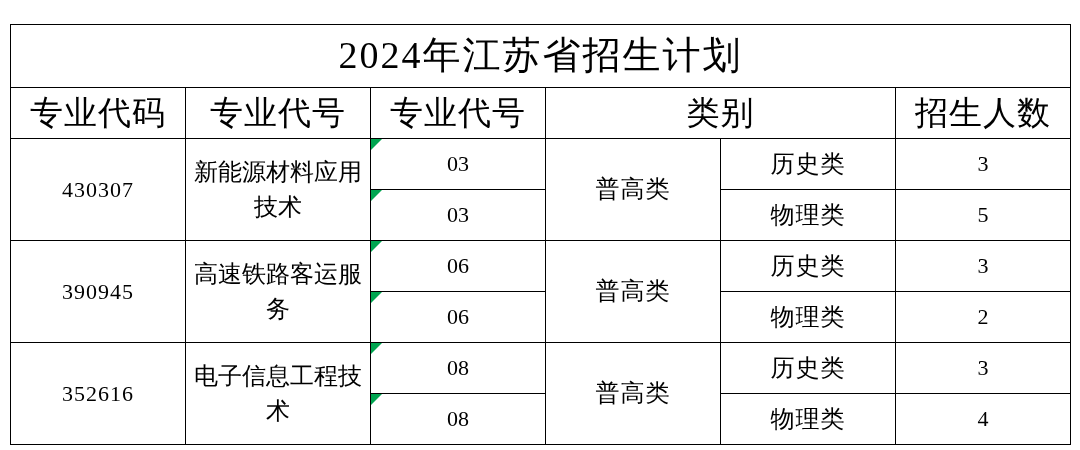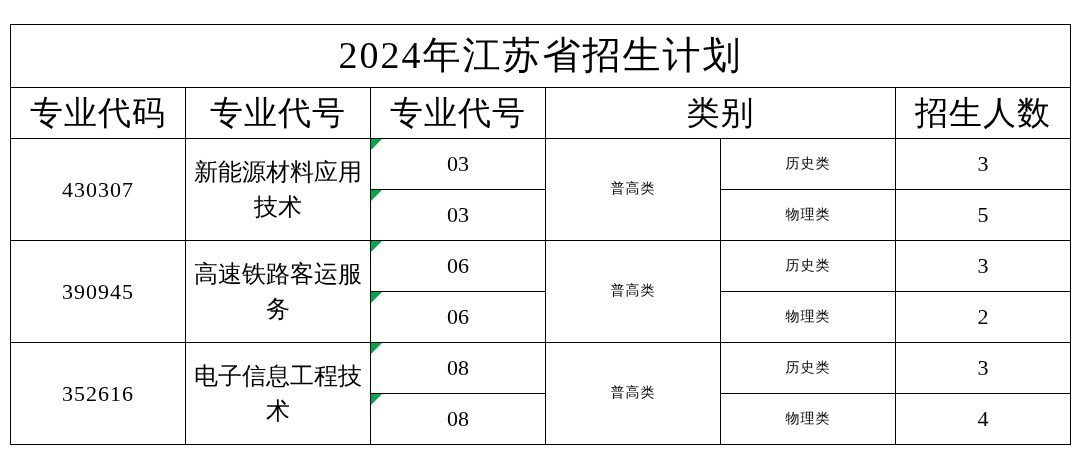--- a/index.html
+++ b/index.html
@@ -74,21 +74,21 @@
     width: 0;
     height: 0;
     border-top: 11px solid #00a550;
     border-right: 11px solid transparent;
     pointer-events: none;
   }
   .num-cell {
     font-size: 22px;
   }
   .cat-cell {
-    font-size: 14px;
+    font-size: 24px;
     letter-spacing: 1px;
   }
   col.c1 { width: 175px; }
   col.c2 { width: 185px; }
   col.c3 { width: 175px; }
   col.c4 { width: 175px; }
   col.c5 { width: 175px; }
   col.c6 { width: 175px; }
 </style>
 </head>

